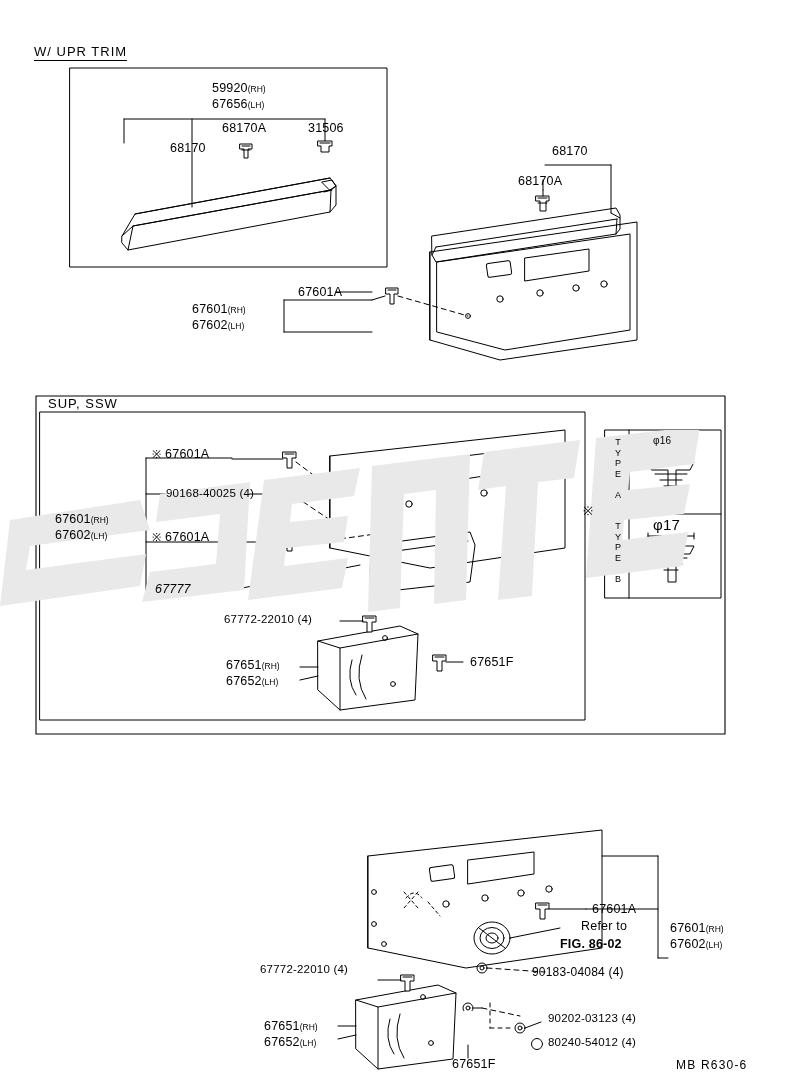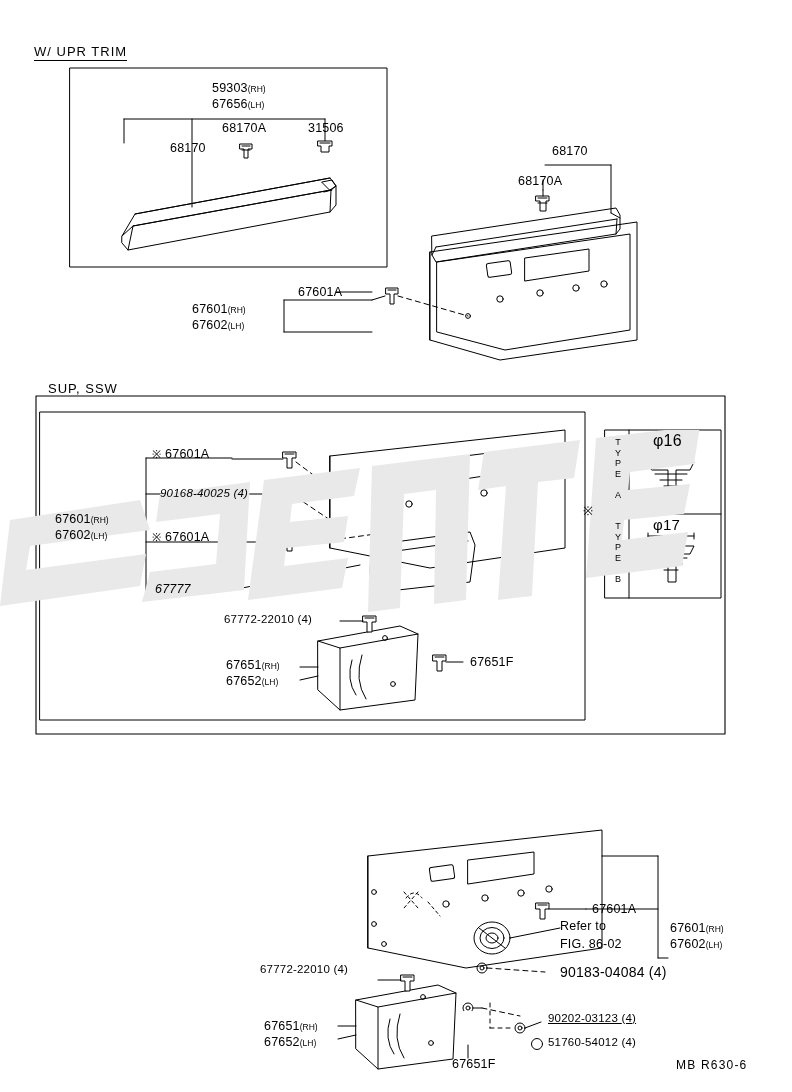--- a/index.html
+++ b/index.html
@@ -301,24 +301,24 @@
       <path d="M10 90 L140 70 L150 100 L30 116 L26 140 L146 124 L140 156 L0 176 Z"></path>
       <path d="M160 64 L250 52 L244 160 L142 172 L150 142 L216 134 L220 84 L156 92 Z"></path>
       <path d="M264 50 L360 38 L354 66 L292 74 L290 92 L348 86 L344 112 L286 118 L284 136 L348 128 L342 158 L248 170 Z"></path>
       <path d="M372 36 L470 24 L466 170 L434 174 L436 60 L404 64 L400 178 L368 182 Z"></path>
       <path d="M484 22 L580 10 L574 48 L538 52 L532 166 L498 170 L506 56 L478 60 Z"></path>
       <path d="M596 8 L700 -4 L694 34 L630 42 L628 60 L690 54 L684 84 L624 90 L622 110 L688 102 L682 136 L586 148 Z"></path>
     </g>
   </svg>
 
   <div class="sec-title" style="left:34px; top:44px;">W/ UPR  TRIM</div>
-  <div class="sec-title" style="left:48px; top:381px; border-bottom:none;text-align:right;">SUP, SSW</div>
+  <div class="sec-title" style="left:48px; top:396px; border-bottom:none;text-align:right;">SUP, SSW</div>
 
   <div class="lbl" style="left:212px; top:82px;">
-    <span>59303</span><span class="sm">(RH)</span>
+    <span>59920</span><span class="sm">(RH)</span>
   </div>
   <div class="lbl" style="left:212px; top:98px;text-align:center;">
     <span>67656</span><span class="sm">(LH)</span>
   </div>
   <div class="lbl" style="left:222px; top:122px;">68170A</div>
   <div class="lbl" style="left:308px; top:122px;">31506</div>
   <div class="lbl" style="left:170px; top:142px;">68170</div>
 
   <div class="lbl" style="left:552px; top:145px;">68170</div>
   <div class="lbl" style="left:518px; top:175px;">68170A</div>
@@ -328,21 +328,21 @@
     <span>67601</span><span class="sm">(RH)</span>
   </div>
   <div class="lbl" style="left:192px; top:319px;">
     <span>67602</span><span class="sm">(LH)</span>
   </div>
 
   <div class="lbl" style="left:152px; top:448px;">
     <span class="star">※</span>
     <span>67601A</span>
   </div>
-  <div class="lbl" style="left:160px; top:487px; font-size:11.5px;font-style:italic;">
+  <div class="lbl" style="left:166px; top:487px; font-size:11.5px;">
     <span>90168-40025</span> <span>(4)</span>
   </div>
   <div class="lbl" style="left:152px; top:531px;">
     <span class="star">※</span>
     <span>67601A</span>
   </div>
   <div class="lbl" style="left:55px; top:513px;">
     <span>67601</span><span class="sm">(RH)</span>
   </div>
   <div class="lbl" style="left:55px; top:529px;">
@@ -366,49 +366,49 @@
 P
 E
 
 A</div>
   <div class="vtxt" style="left:608px; top:521px; width:20px;">T
 Y
 P
 E
 
 B</div>
-  <div class="lbl" style="left:653px; top:434px; font-size:16px;">φ16</div>
+  <div class="lbl" style="left:653px; top:434px; font-size:10px;">φ16</div>
   <div class="lbl" style="left:653px; top:518px; font-size:15px;">φ17</div>
   <div class="lbl" style="left:583px; top:505px; font-size:12px;">※</div>
 
   <div class="lbl" style="left:592px; top:903px;">67601A</div>
   <div class="lbl" style="left:670px; top:922px;">
     <span>67601</span><span class="sm">(RH)</span>
   </div>
   <div class="lbl" style="left:670px; top:938px;">
     <span>67602</span><span class="sm">(LH)</span>
   </div>
   <div class="lbl" style="left:260px; top:963px; font-size:11.5px;">
     <span>67772-22010</span> <span>(4)</span>
   </div>
-  <div class="lbl" style="left:560px; top:966px; font-size:14px;">
+  <div class="lbl" style="left:532px; top:966px; font-size:12px;">
     <span>90183-04084</span> <span>(4)</span>
   </div>
-  <div class="lbl" style="left:548px; top:1012px; font-size:11.5px;text-decoration:underline;">
+  <div class="lbl" style="left:548px; top:1012px; font-size:11.5px;">
     <span>90202-03123</span> <span>(4)</span>
   </div>
   <div class="lbl" style="left:548px; top:1036px; font-size:11.5px;">
-    <span>51760-54012</span> <span>(4)</span>
+    <span>80240-54012</span> <span>(4)</span>
   </div>
   <div class="lbl" style="left:264px; top:1020px;">
     <span>67651</span><span class="sm">(RH)</span>
   </div>
   <div class="lbl" style="left:264px; top:1036px;">
     <span>67652</span><span class="sm">(LH)</span>
   </div>
   <div class="lbl" style="left:452px; top:1058px;">67651F</div>
 
-  <div class="lbl" style="left:560px; top:920px;">Refer to</div>
-  <div class="lbl" style="left:560px; top:938px;">FIG. 86-02</div>
+  <div class="lbl" style="left:581px; top:920px;">Refer to</div>
+  <div class="lbl" style="left:560px; top:938px;font-weight:bold;">FIG. 86-02</div>
 
   <div class="footer" style="left:676px; top:1058px;">MB  R630-6</div>
 
 </div>
 
 </body></html>

